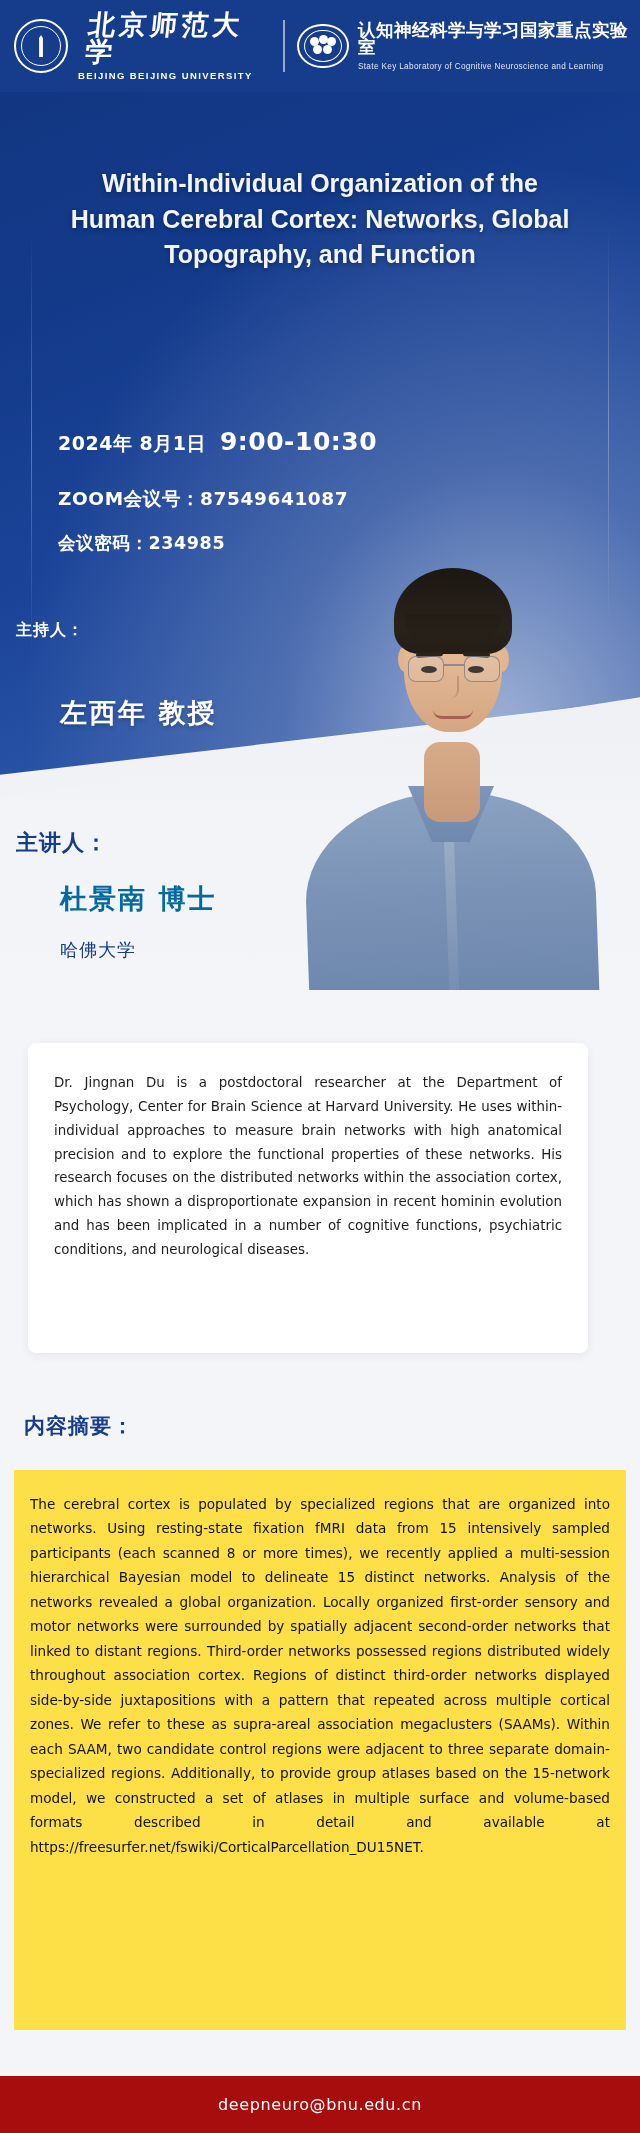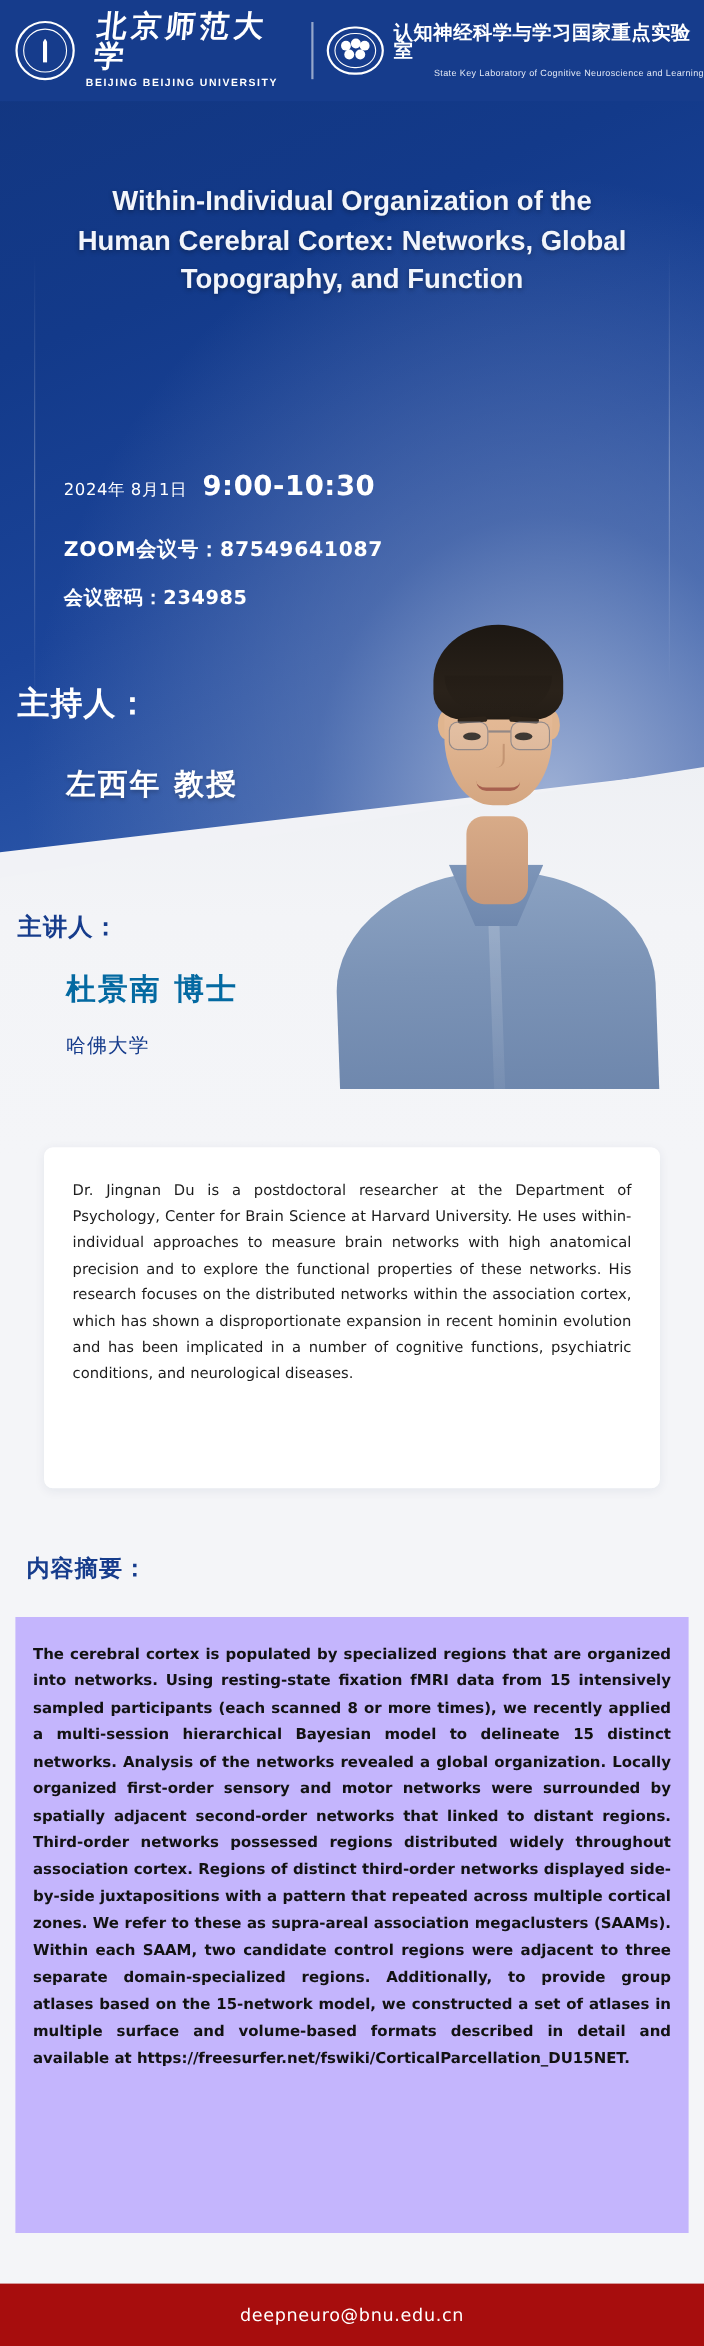--- a/index.html
+++ b/index.html
@@ -69,58 +69,57 @@
   .lab-logo .lobes i{
     position:absolute; width:9px;height:9px;border-radius:50%;background:#fff;
   }
   .lab-cn{
     font-size:17.5px; font-weight:700; color:#fff; letter-spacing:.5px;
     font-family:"DejaVu Sans",sans-serif; line-height:1;
   }
   .lab-en{
     font-size:8.2px; color:#e3e9f5; letter-spacing:.35px; margin-top:5px;
     font-family:"Liberation Sans",sans-serif;
-    text-align:right;
   }
 
   
   .title-cn{
     position:absolute; top:128px; left:0; width:640px; text-align:center;
     font-family:"DejaVu Sans",sans-serif;
     font-size:31px; font-weight:700; color:#ffffff; letter-spacing:2px;
     text-shadow:0 2px 5px rgba(0,0,0,.35);
   }
   .title-en{
     position:absolute; top:166px; left:60px; width:520px; text-align:center;
     font-size:25px; font-weight:700; color:#f2f5fb; line-height:1.42;
     text-shadow:0 2px 5px rgba(0,0,0,.32);
   }
 
   
   .dateline{
     position:absolute; left:58px; top:427px; color:#fff;
     font-family:"DejaVu Sans",sans-serif; white-space:nowrap;
   }
-  .dateline .d{ font-size:15px; font-weight:400; letter-spacing:.5px; }
+  .dateline .d{ font-size:19px; font-weight:700; letter-spacing:.5px; }
   .dateline .t{ font-size:25px; font-weight:700; margin-left:14px; letter-spacing:.5px;}
   .zoomline{
     position:absolute; left:58px; top:486px; color:#fff;
     font-family:"DejaVu Sans",sans-serif; font-size:18.5px; font-weight:700; letter-spacing:.6px;
     white-space:nowrap;
   }
   .passline{
     position:absolute; left:58px; top:531px; color:#fff;
     font-family:"DejaVu Sans",sans-serif; font-size:17.5px; font-weight:700; letter-spacing:.6px;
     white-space:nowrap;
   }
 
   
   .host-label{
     position:absolute; left:16px; top:620px; color:#ffffff;
-    font-family:"DejaVu Sans",sans-serif; font-size:29px; font-weight:700; letter-spacing:1px;
+    font-family:"DejaVu Sans",sans-serif; font-size:16px; font-weight:700; letter-spacing:1px;
   }
   .host-name{
     position:absolute; left:60px; top:672px; color:#ffffff;
     font-family:"DejaVu Sans",sans-serif; font-size:27px; font-weight:700; letter-spacing:2px;
     text-shadow:0 2px 4px rgba(0,0,0,.25);
     margin-top:23px;
   }
 
   
   .wedge{
@@ -218,40 +217,39 @@
     position:absolute; left:146px; top:206px; width:13px; height:22px;
     border-right:2px solid rgba(170,120,88,.5); border-radius:0 0 8px 0;
   }
   .p-mouth{
     position:absolute; left:133px; top:240px; width:40px; height:9px;
     border-bottom:3px solid #a7604f; border-radius:0 0 22px 22px;
   }
 
   
   .bio-card{
-    position:absolute; left:40px; top:1043px; width:560px; height:310px;
+    position:absolute; left:28px; top:1043px; width:560px; height:310px;
     background:#ffffff; border-radius:8px;
     box-shadow:0 2px 10px rgba(20,40,90,.07);
   }
   .bio-text{
     position:absolute; left:26px; top:28px; width:508px;
     font-family:"DejaVu Sans",sans-serif;
     font-size:13.4px; line-height:1.78; color:#1d1d1d;
     text-align:justify; text-justify:inter-word;
   }
 
   
   .abs-head{
     position:absolute; left:24px; top:1412px; color:#163c8c;
     font-family:"DejaVu Sans",sans-serif; font-size:21px; font-weight:700; letter-spacing:1px;
   }
   .abs-panel{
     position:absolute; left:14px; top:1470px; width:612px; height:560px;
-    background:#c4b5fd;
-    font-weight:bold;
+    background:#fde047;
   }
   .abs-text{
     position:absolute; left:16px; top:22px; width:580px;
     font-family:"DejaVu Sans",sans-serif;
     font-size:13.6px; line-height:1.80; color:#121212;
     text-align:justify; text-justify:inter-word;
   }
 
   
   .footer{

